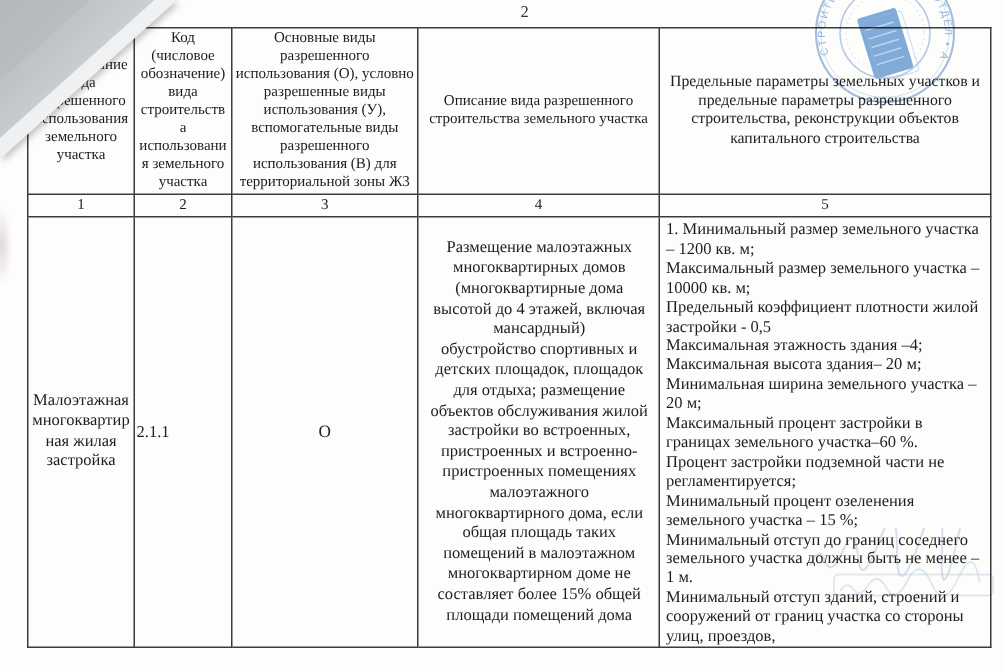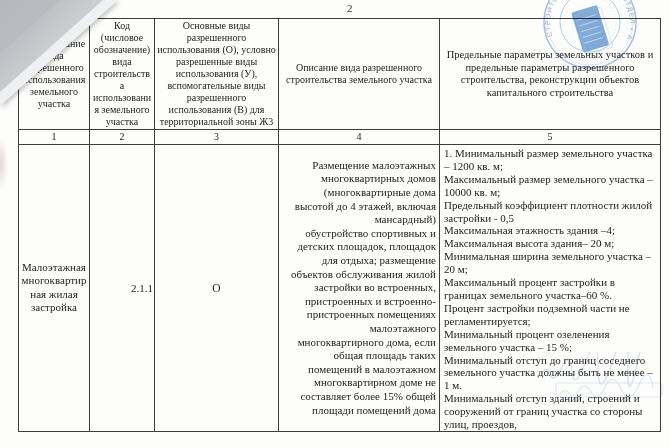--- a/index.html
+++ b/index.html
@@ -37,24 +37,24 @@
     text-align:center;vertical-align:middle;
     padding:1px 2px;
   }
   .hdr td.c5{font-size:10.5px;line-height:12.5px;}
   .nums td{
     font-size:10px;line-height:12px;
     text-align:center;vertical-align:middle;padding:0;
   }
   .data td{vertical-align:middle;}
   .data .c1{text-align:center;font-size:11px;line-height:13.5px;padding:0 2px;margin-top:12px;}
-  .data .c2{text-align:right;font-size:11px;}
+  .data .c2{text-align:left;font-size:11px;}
   .data .c3{text-align:center;font-size:11.5px;}
   .data .c4{
-    text-align:right;font-size:11px;line-height:13.6px;
+    text-align:center;font-size:11px;line-height:13.6px;
     padding:0 3px 0 4px;white-space:pre-line;
   }
   .data .c5{
     text-align:left;vertical-align:top;
     font-size:11px;line-height:12.9px;
     padding:2px 2px 0 4px;white-space:pre-line;
   }
   .fold{
     position:absolute;left:0;top:0;z-index:5;
     pointer-events:none;

